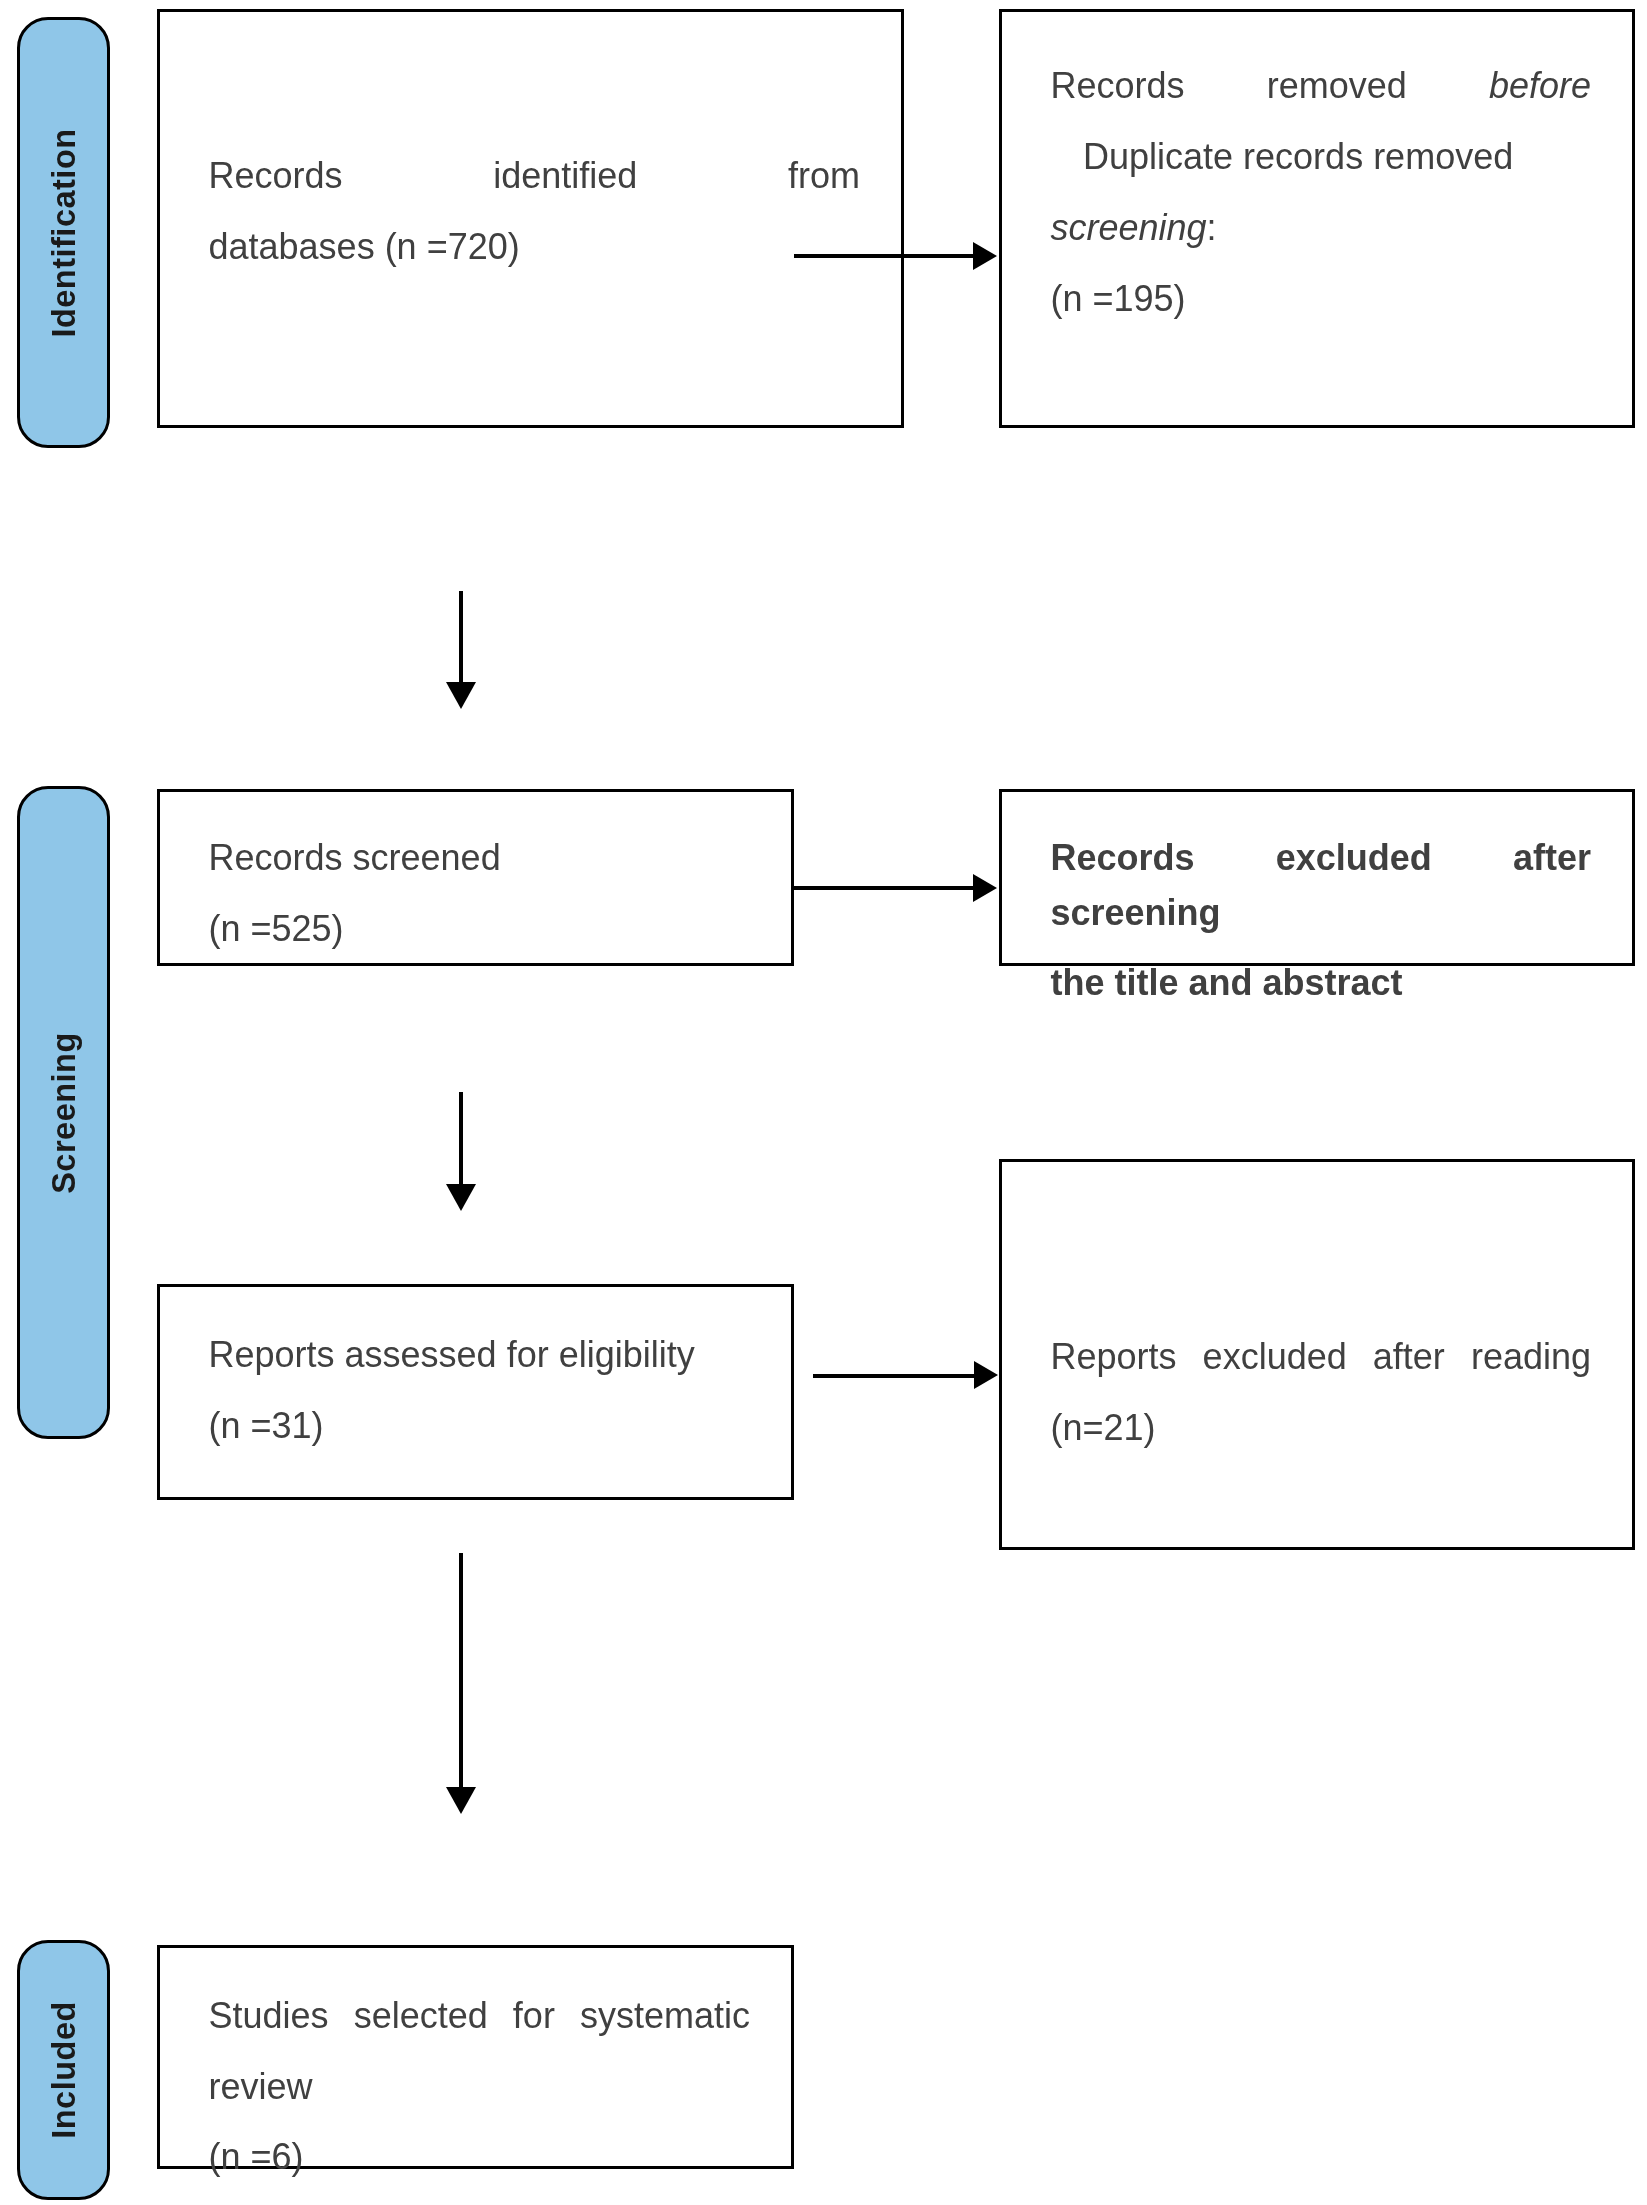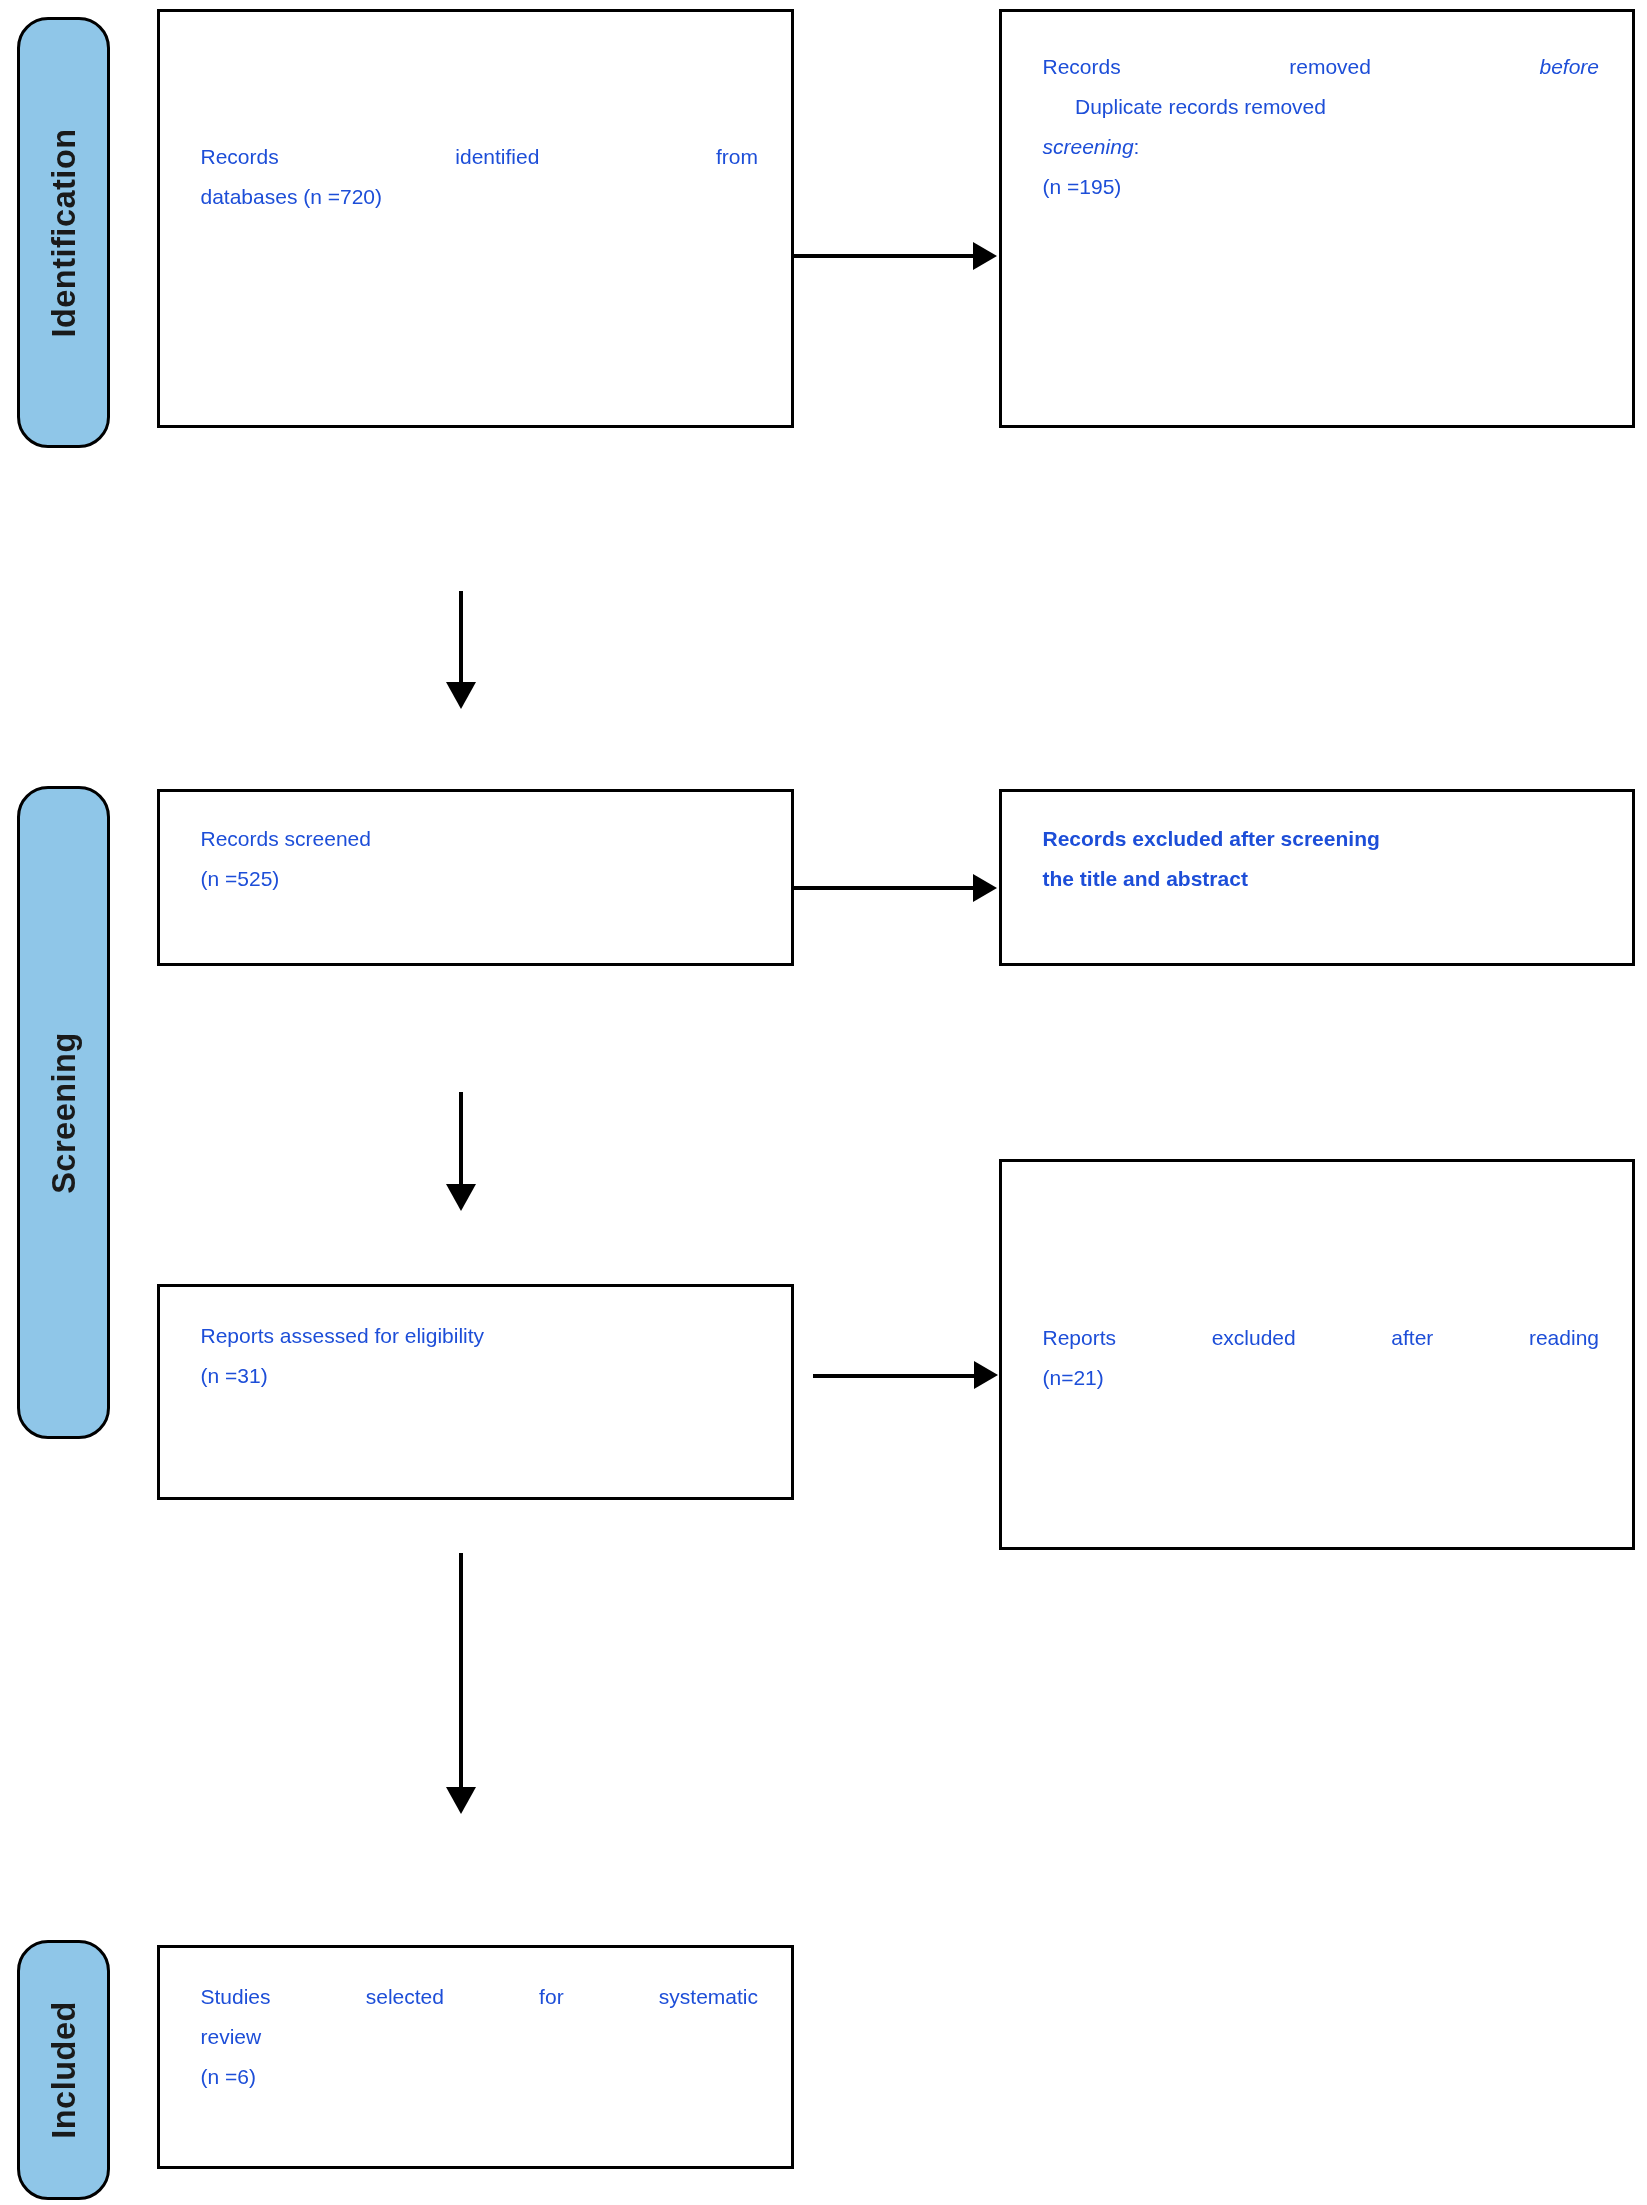--- a/index.html
+++ b/index.html
@@ -15,21 +15,21 @@
   .pill .pill-text{
       position:absolute;left:50%;top:50%;
       transform:translate(-50%,-50%) rotate(-90deg);
       white-space:nowrap;font-weight:bold;font-size:32.5px;
       letter-spacing:0.5px;line-height:1;color:#1a1a1a;}
 
   
   .box{position:absolute;background:#fff;border:3.7px solid #000;
        box-sizing:border-box;}
   .box .inner{position:absolute;left:32.5px;right:25px;}
-  .box p{margin:8px;font-size:21px;line-height:1.52;color:#1d4ed8;}
+  .box p{margin:16px;font-size:36px;line-height:1.52;color:#404040;}
   .just{text-align:justify;text-align-last:justify;}
   .just-left{text-align:justify;text-align-last:left;}
   .ital{font-style:italic;}
   .indent{padding-left:32.5px;}
 
   
   .hline{position:absolute;height:4.2px;background:#000;}
   .vline{position:absolute;width:4.2px;background:#000;}
   .arrow-r{position:absolute;width:0;height:0;
       border-top:14.7px solid transparent;border-bottom:14.7px solid transparent;
@@ -48,21 +48,21 @@
   </div>
 
   <div class="pill" style="left:17.3px;top:786px;width:93px;height:653px;">
     <span class="pill-text">Screening</span>
   </div>
 
   <div class="pill" style="left:17.3px;top:1940px;width:93px;height:260px;">
     <span class="pill-text">Included</span>
   </div>
 
-  <div class="box" style="left:157px;top:9.4px;width:637px;height:419px;">
+  <div class="box" style="left:157px;top:9.4px;width:747px;height:419px;">
     <div class="inner" style="top:121px;">
       <p class="just">Records identified from</p>
       <p class="just-left">databases (n =720)</p>
     </div>
   </div>
 
   <div class="hline" style="left:794px;top:254px;width:181px;"></div>
   <div class="arrow-r" style="left:973px;top:242px;"></div>
 
   <div class="box" style="left:999px;top:9.4px;width:636px;height:419px;">

